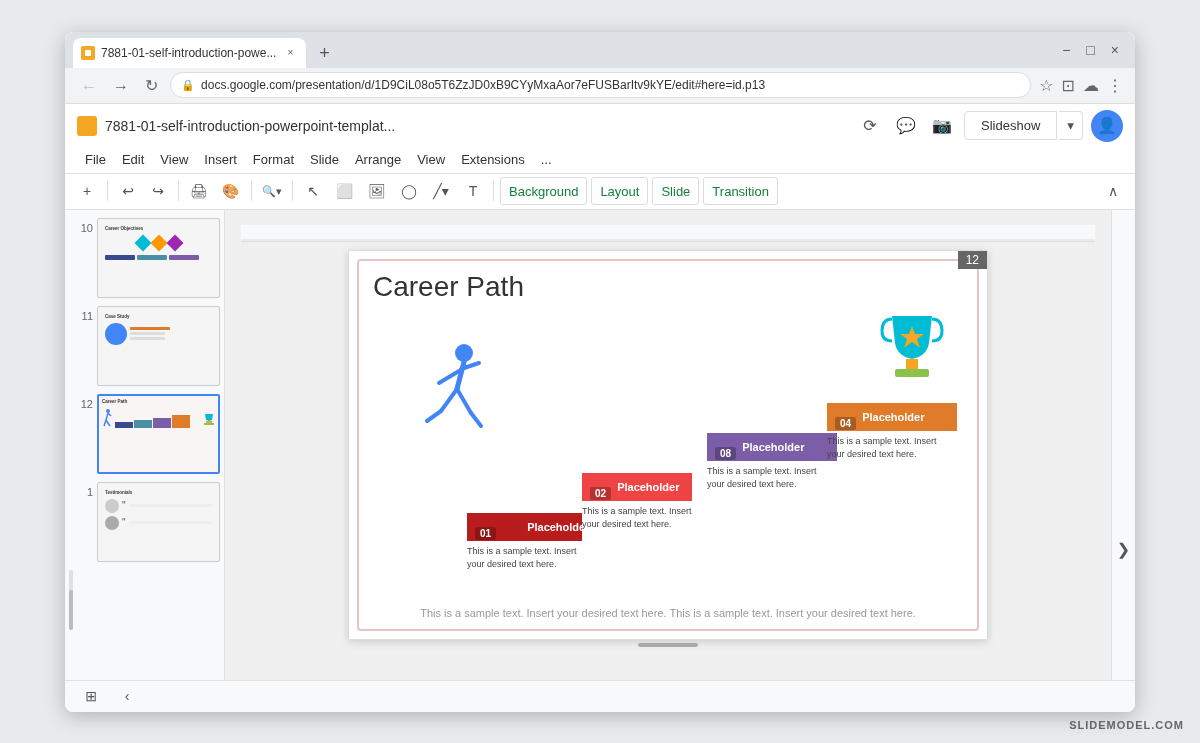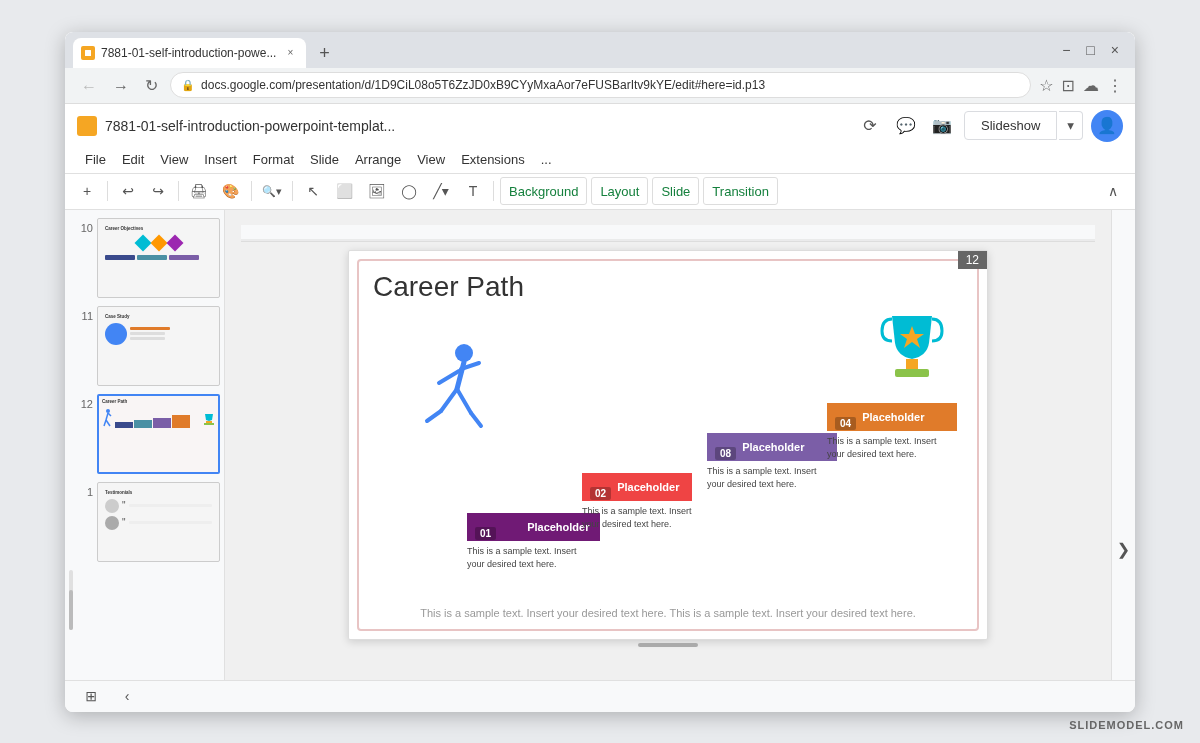--- a/index.html
+++ b/index.html
@@ -494,21 +494,21 @@
       height: 28px;
       display: flex;
       align-items: center;
       padding: 0 8px;
       gap: 6px;
       color: white;
       font-size: 11px;
       font-weight: 600;
     }
 
-    .step1-bar { background: #701a75; width: 133px; gap: 31px; }
+    .step1-bar { background: #b91c1c; width: 115px; gap: 31px; }
     .step2-bar { background: #ef4444; width: 110px; }
     .step3-bar { background: #7b5ea7; width: 130px; }
     .step4-bar { background: #e07b2a; width: 130px; }
 
     .step-num-badge {
       background: rgba(0,0,0,0.25);
       padding: 1px 5px;
       border-radius: 2px;
       font-size: 10px;
       font-weight: 700;

